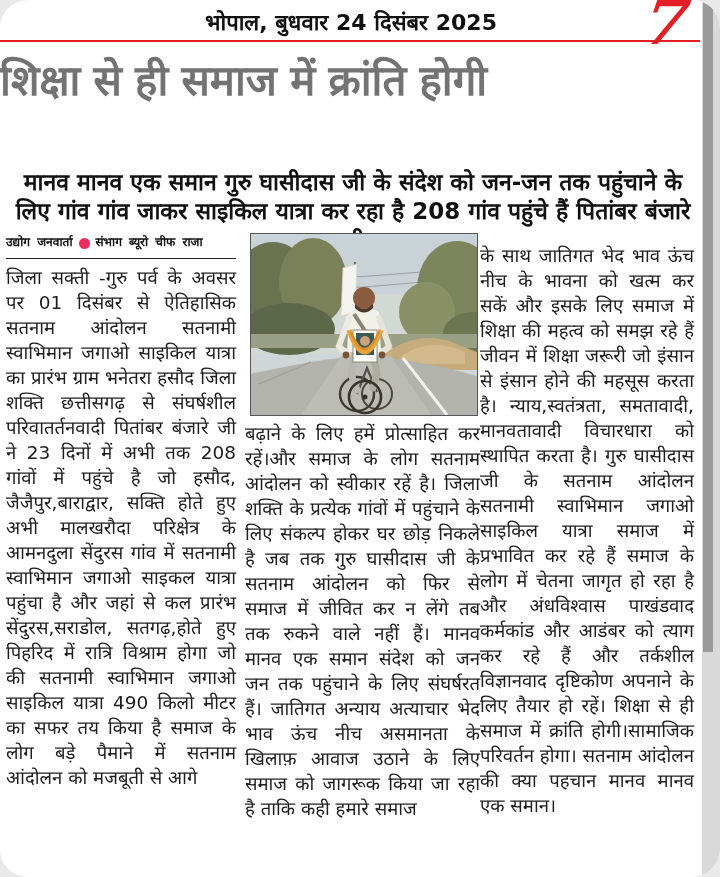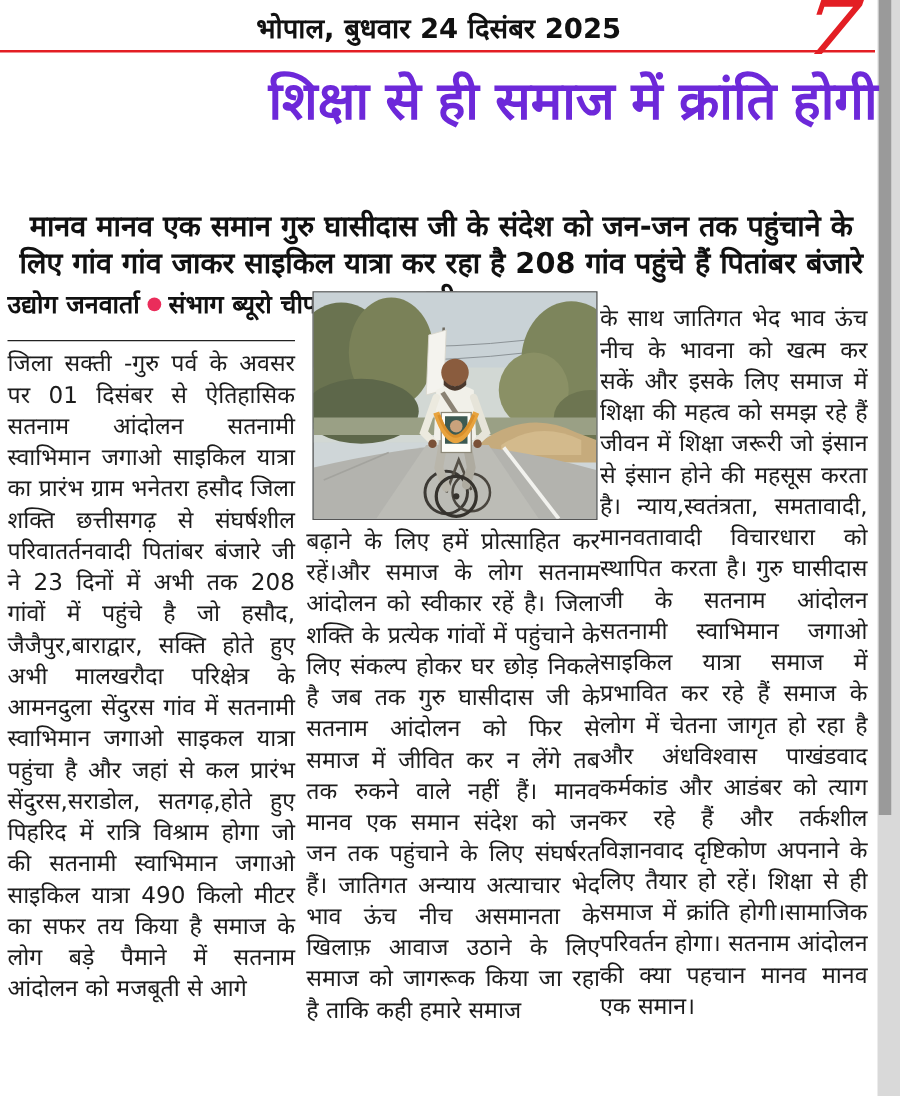--- a/index.html
+++ b/index.html
@@ -6,20 +6,21 @@
   html, body { background: #e9e9e9; }
   body { font-family: "DejaVu Sans", "Liberation Sans", sans-serif; }
 
   .page {
     position: relative;
     width: 720px;
     height: 877px;
     background: #ffffff;
     overflow: hidden;
     color: #1a1a1a;
+    border-radius: 28px;
   }
 
   
   .edge-strip {
     position: absolute;
     right: 0; top: 0;
     width: 18px; height: 877px;
     background: #d9d9d9;
   }
   .edge-strip-inner {
@@ -55,23 +56,23 @@
     position: absolute;
     top: 40px; left: 0;
     width: 700px; height: 2px;
     background: #e31e24;
   }
 
   
   .headline {
     position: absolute;
     top: 56px; left: 0; width: 702px;
-    text-align: right;
-    font-weight: bold;
-    color: #6d28d9;
+    text-align: left;
+    font-weight: bold;
+    color: #737373;
     line-height: 1.18;
     font-size: 42px;
     font-stretch: condensed;
   }
   .subheadline {
     position: absolute;
     top: 168px; left: 8px; width: 690px;
     text-align: center;
     font-weight: bold;
     font-size: 23px;
@@ -88,27 +89,28 @@
   }
   .col { font-size: 18.5px; line-height: 25px; text-align: justify; }
   .col-1 { width: 230px; margin-right: 9px; }
   .col-2 { width: 235px; margin-right: 0; }
   .col-3 { width: 214px; margin-top: 12px; }
 
   .byline {
     display: flex;
     align-items: center;
     gap: 6px;
-    font-size: 20px;
+    font-size: 12px;
     font-weight: bold;
     white-space: nowrap;
     border-bottom: 1.5px solid #222;
-    padding-bottom: 16px;
+    padding-bottom: 2px;
     margin-bottom: 6px;
     color: #111;
+    font-family: Liberation Mono, monospace;
   }
   .byline-dot {
     display: inline-block;
     width: 11px; height: 11px;
     border-radius: 50%;
     background: #ea2d5b;
     flex: 0 0 auto;
   }
 
   .photo-frame {

